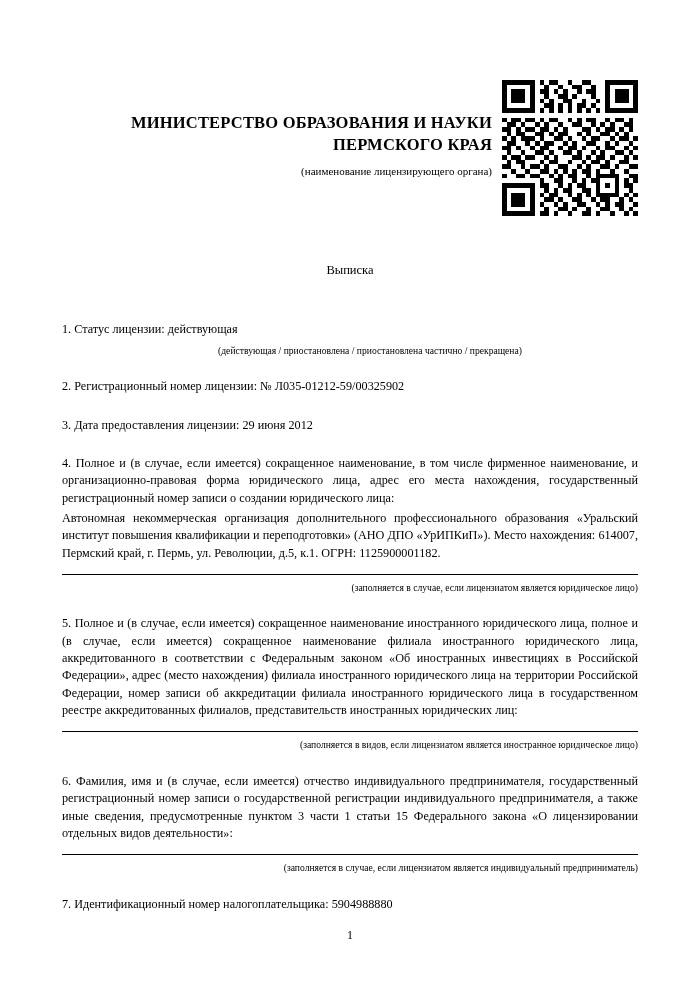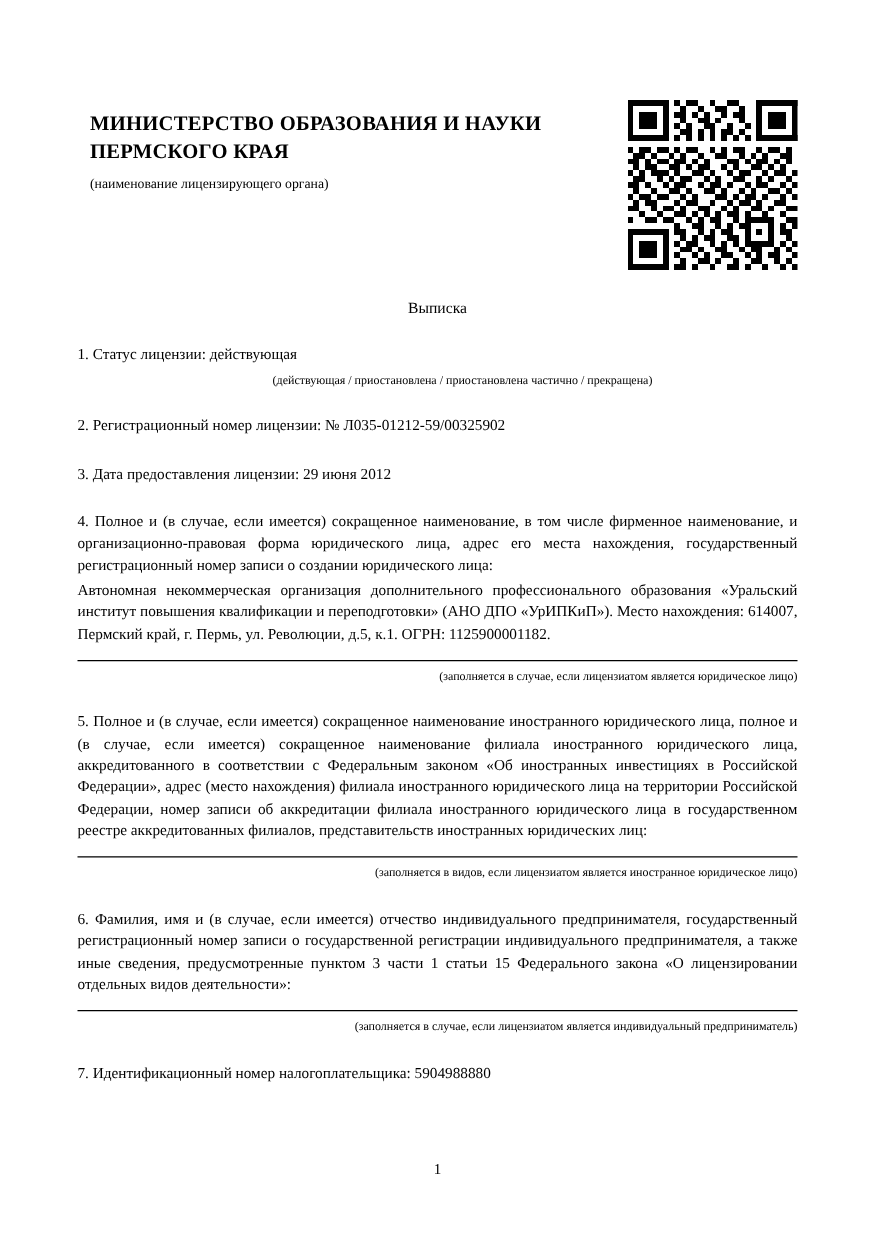--- a/index.html
+++ b/index.html
@@ -26,22 +26,22 @@
   .qr {
     position: absolute;
     top: 80px;
     right: 62px;
     width: 136px;
     height: 136px;
   }
   .qr canvas, .qr svg { display:block; }
 
   .header-block {
-    padding-top: 88px;
-    text-align: left;
+    padding-top: 112px;
+    text-align: right;
     width: 420px;
     margin-left: 10px;
   }
   .ministry-title {
     font-size: 16.5px;
     font-weight: bold;
     line-height: 1.32;
     letter-spacing: 0.2px;
   }
   .ministry-sub {
@@ -56,21 +56,21 @@
     line-height: 1.5;
   }
   .doc-title .line2 { display:block; }
 
   .section {
     margin-top: 21px;
     font-size: 12.2px;
     line-height: 1.42;
     text-align: justify;
   }
-  .section.first { margin-top: 20px; }
+  .section.first { margin-top: 42px; }
   .note {
     text-align: right;
     font-size: 9.6px;
     margin-top: 6px;
   }
   .note-left {
     text-align: center;
     font-size: 9.6px;
     margin-top: 5px;
     margin-left: 40px;

